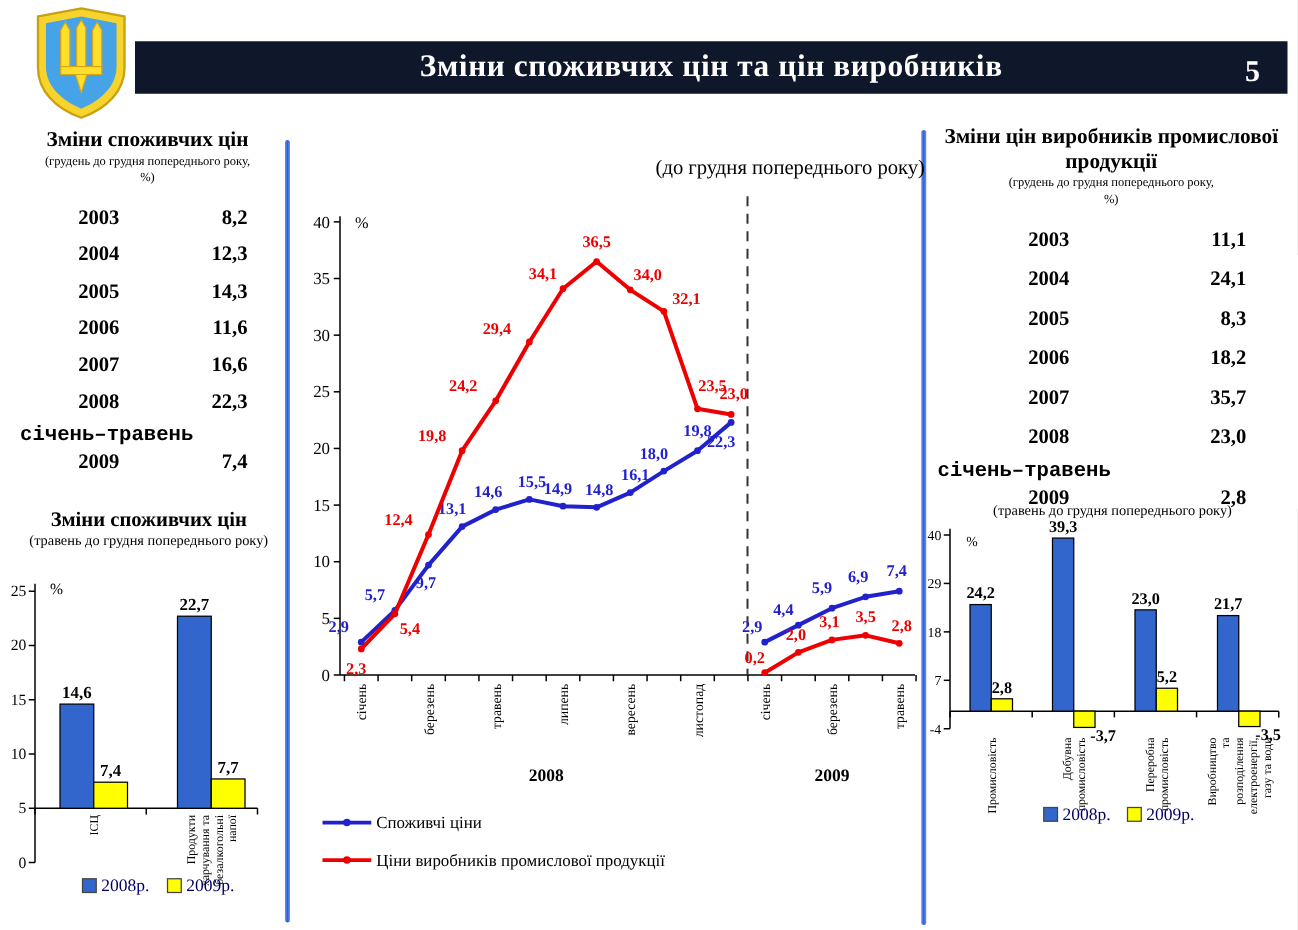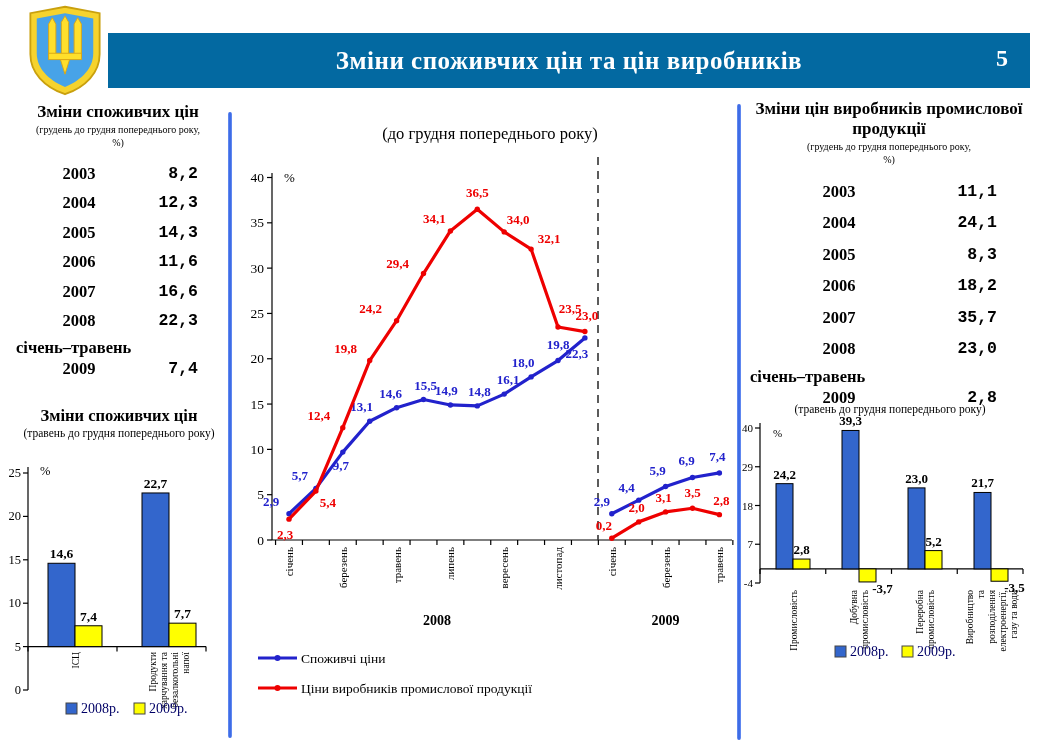--- a/index.html
+++ b/index.html
@@ -1,47 +1,47 @@
 <!DOCTYPE html>
 <html><head>
 <meta charset="utf-8">
 <style>
   html,body{margin:0;padding:0;background:#e8e8e8;}
   .slide{position:relative;width:1038px;height:744px;background:#ffffff;overflow:hidden;
          font-family:"Liberation Serif",serif;color:#000;}
   
   .coa{position:absolute;left:24px;top:3px;width:82px;height:95px;}
-  .header-bar{position:absolute;left:108px;top:33px;width:922px;height:55px;background:#0369a1;
+  .header-bar{position:absolute;left:108px;top:33px;width:922px;height:42px;background:#0f172a;
               display:flex;align-items:center;justify-content:center;}
   .header-title{color:#fff;font-weight:bold;font-size:25px;letter-spacing:.5px;}
   .page-num{position:absolute;right:22px;top:12px;color:#fff;font-weight:bold;font-size:24px;}
   .vdiv{position:absolute;width:4px;background:linear-gradient(to right,#6e94f5,#2f5fe0,#6e94f5);border-radius:2px;}
   #divider-left{left:228px;top:112px;height:626px;}
   #divider-right{left:737px;top:104px;height:636px;}
   
   .panel{position:absolute;}
   #left-panel{left:10px;top:102px;width:216px;}
   #right-panel{left:744px;top:99px;width:290px;}
   .ptitle{font-weight:bold;font-size:17px;text-align:center;line-height:1.18;margin:0 0 2px 0;}
   .psub{font-size:10px;text-align:center;line-height:1.25;margin:0 auto;width:170px;}
   .trows{margin-top:10px;}
   .trow{display:flex;justify-content:space-between;font-weight:bold;font-size:16.5px;line-height:1;}
   #left-panel .trow{padding:6.5px 28px 6.5px 14px;}
   #right-panel .trow{padding:7.5px 37px 7.5px 40px;}
   .yr{width:110px;text-align:center;}
-  .vv{text-align:center;font-family:Liberation Mono, monospace;}
-  .fl1{font-weight:bold;font-size:16.5px;padding-left:6px;margin-top:4px;line-height:1;}
+  .vv{text-align:center;}
+  .fl1{font-weight:bold;font-size:16.5px;padding-left:6px;margin-top:4px;line-height:1;font-family:Liberation Mono, monospace;}
   .trow.f2{padding-top:4px !important;padding-bottom:0 !important;}
   
   #left-chart-block{left:10px;top:406px;width:218px;}
   #right-chart-block{left:742px;top:402px;width:296px;}
   .ctitle{font-weight:bold;font-size:16.5px;text-align:center;line-height:1.22;margin:0;}
   #right-chart-block .ctitle{font-size:15.5px;}
   .csub{font-size:11.5px;text-align:center;margin:1px 0 0 0;}
-  #line-title{position:absolute;left:240px;top:124px;width:500px;text-align:center;font-size:16.5px;}
+  #line-title{position:absolute;left:240px;top:124px;width:500px;text-align:right;font-size:16.5px;}
   #line-chart-svg{position:absolute;left:240px;top:95px;}
   #left-bar-svg{display:block;margin-top:2px;overflow:visible;}
   #right-bar-svg{display:block;margin-top:3px;overflow:visible;}
   svg{overflow:visible;}
   
   .ax{stroke:#000;stroke-width:1.2;fill:none;}
   .tick{font-family:"Liberation Serif",serif;fill:#000;}
   .val{font-family:"Liberation Serif",serif;font-weight:bold;fill:#000;}
   .cat{font-family:"Liberation Serif",serif;fill:#000;}
   .leg{font-family:"Liberation Serif",serif;fill:#000066;font-size:14px;}

